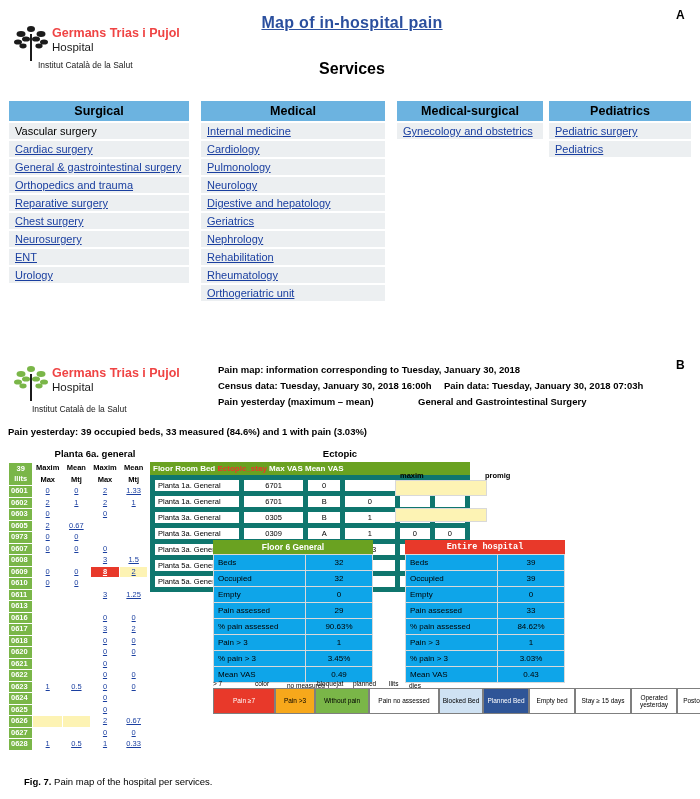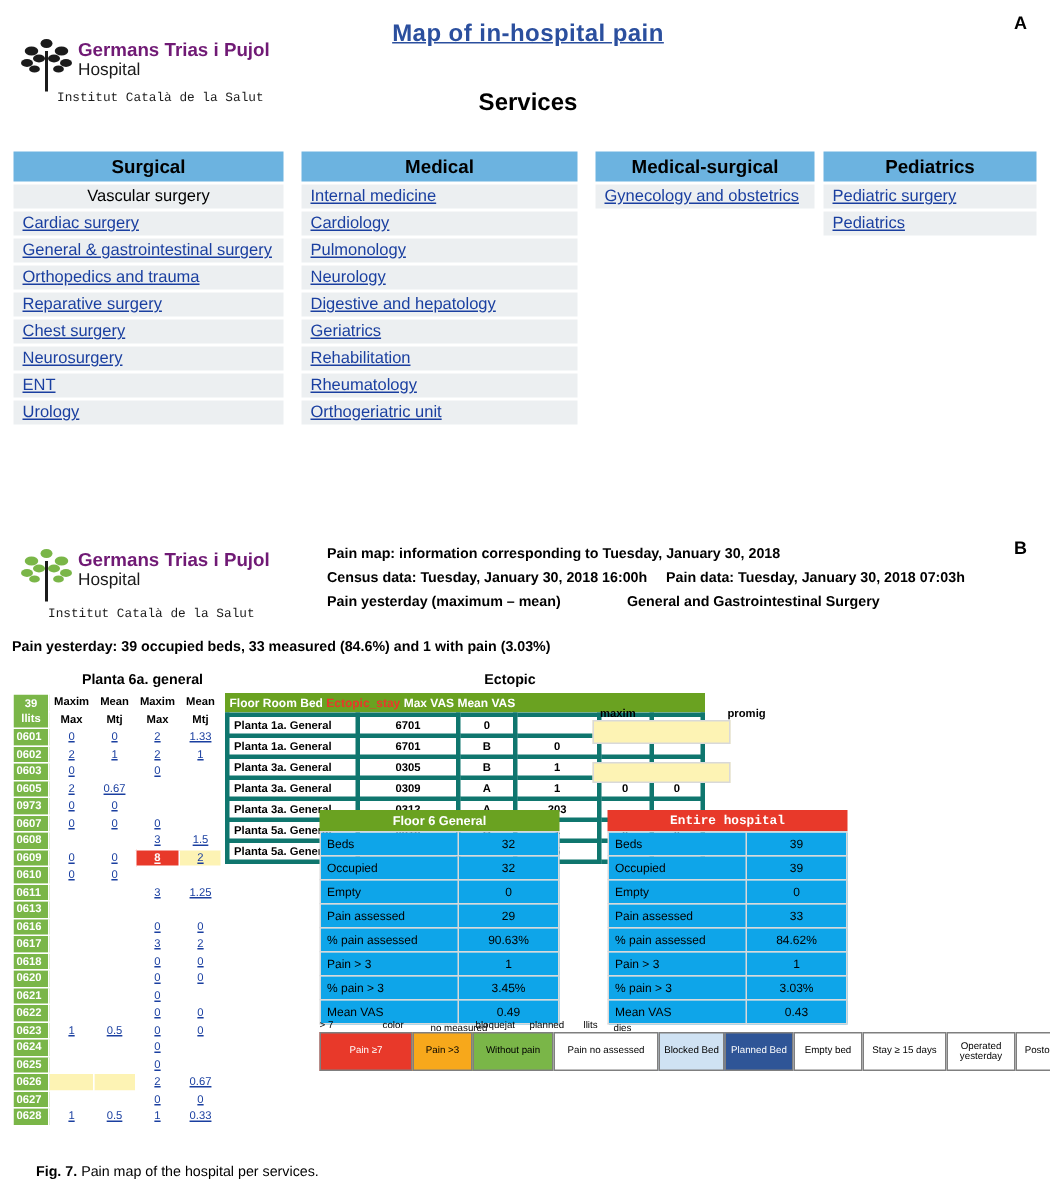--- a/index.html
+++ b/index.html
@@ -14,44 +14,44 @@
   
   #panelA{position:absolute;left:0;top:0;width:700px;height:330px;}
   .title-a{
     position:absolute;left:222px;top:14px;width:260px;text-align:center;
     font-size:16px;font-weight:bold;color:#2b4f9e;text-decoration:underline;
     letter-spacing:.3px;
   }
   .logo-block{position:absolute;left:14px;top:24px;width:180px;}
   .logo-tree{position:absolute;left:0;top:0;width:34px;height:38px;}
   .logo-name{
-    position:absolute;left:38px;top:2px;font-size:12.5px;font-weight:bold;color:#701a75;
+    position:absolute;left:38px;top:2px;font-size:12.5px;font-weight:bold;color:#ef4444;
     white-space:nowrap;
   }
   .logo-sub{
     position:absolute;left:38px;top:17px;font-size:11.5px;color:#1b1b1b;
   }
   .logo-ics{
     position:absolute;left:24px;top:36px;font-size:8.5px;color:#1b1b1b;
-    font-family:Liberation Mono, monospace;
+    font-family:Liberation Sans, sans-serif;
   }
   .services-title{
     position:absolute;left:222px;top:60px;width:260px;text-align:center;
     font-size:16px;font-weight:bold;
   }
   .col{position:absolute;top:100px;}
   .col-head{
     background:#6cb3e0;color:#000;font-weight:bold;font-size:12.5px;
     text-align:center;padding:3px 0;border:1px solid #ffffff;
   }
   .col-item{
     background:#eceff1;font-size:11px;padding:2px 6px;border:1px solid #ffffff;
     color:#1a3fa0;text-decoration:underline;white-space:nowrap;overflow:hidden;
   }
-  .col-item.plain{color:#000;text-decoration:none;text-align:center;}
+  .col-item.plain{color:#000;text-decoration:none;}
   #colSurgical{left:8px;width:182px;}
   #colMedical{left:200px;width:186px;}
   #colMedSurg{left:396px;width:148px;}
   #colPediatrics{left:548px;width:144px;}
 
   
   #panelB{position:absolute;left:0;top:358px;width:700px;height:410px;}
   .logo-block-b{position:absolute;left:14px;top:6px;width:200px;}
   .hdr-line{position:absolute;font-size:9.5px;color:#000;white-space:nowrap;}
   .hdr-bold{font-weight:bold;}
@@ -71,21 +71,21 @@
   .vcell{text-align:center;color:#1a3fa0;text-decoration:underline;}
   .yellow{background:#fdf3b4;}
   .red{background:#e8392a;color:#fff;font-weight:bold;}
 
   
   #ectopicWrap{position:absolute;left:150px;top:104px;width:320px;}
   .ectopic-head{
     background:#6aa221;color:#fff;font-size:8px;font-weight:bold;padding:2px 3px;
   }
   #ectopicTable{border-collapse:collapse;font-size:7.5px;width:320px;background:#fff;}
-  #ectopicTable td{border:3px solid #0f766e;padding:0 3px;height:11px;line-height:11px;font-weight:bold;}
+  #ectopicTable td{border:5px solid #0f766e;padding:0 3px;height:11px;line-height:11px;}
   .ec-name{width:78px;}
   .ec-c{text-align:center;}
 
   
   .mini{position:absolute;border-collapse:collapse;font-size:8px;width:160px;}
   .mini td{border:1px solid #d9d9d9;padding:1px 4px;height:13px;line-height:13px;background:#0ea5e9;}
   .mini td.v{text-align:center;width:58px;}
   .mini-head{
     color:#fff;font-weight:bold;font-size:8.5px;text-align:center;padding:2px 0;
   }
@@ -149,20 +149,21 @@
   </div>
 
   <div class="col" id="colMedical">
     <div class="col-head">Medical</div>
     <div class="col-item">Internal medicine</div>
     <div class="col-item">Cardiology</div>
     <div class="col-item">Pulmonology</div>
     <div class="col-item">Neurology</div>
     <div class="col-item">Digestive  and hepatology</div>
     <div class="col-item">Geriatrics</div>
+    <div class="col-item">Nephrology</div>
     <div class="col-item">Rehabilitation</div>
     <div class="col-item">Rheumatology</div>
     <div class="col-item">Orthogeriatric unit </div>
   </div>
 
   <div class="col" id="colMedSurg">
     <div class="col-head">Medical-surgical</div>
     <div class="col-item">Gynecology and obstetrics</div>
   </div>
 

